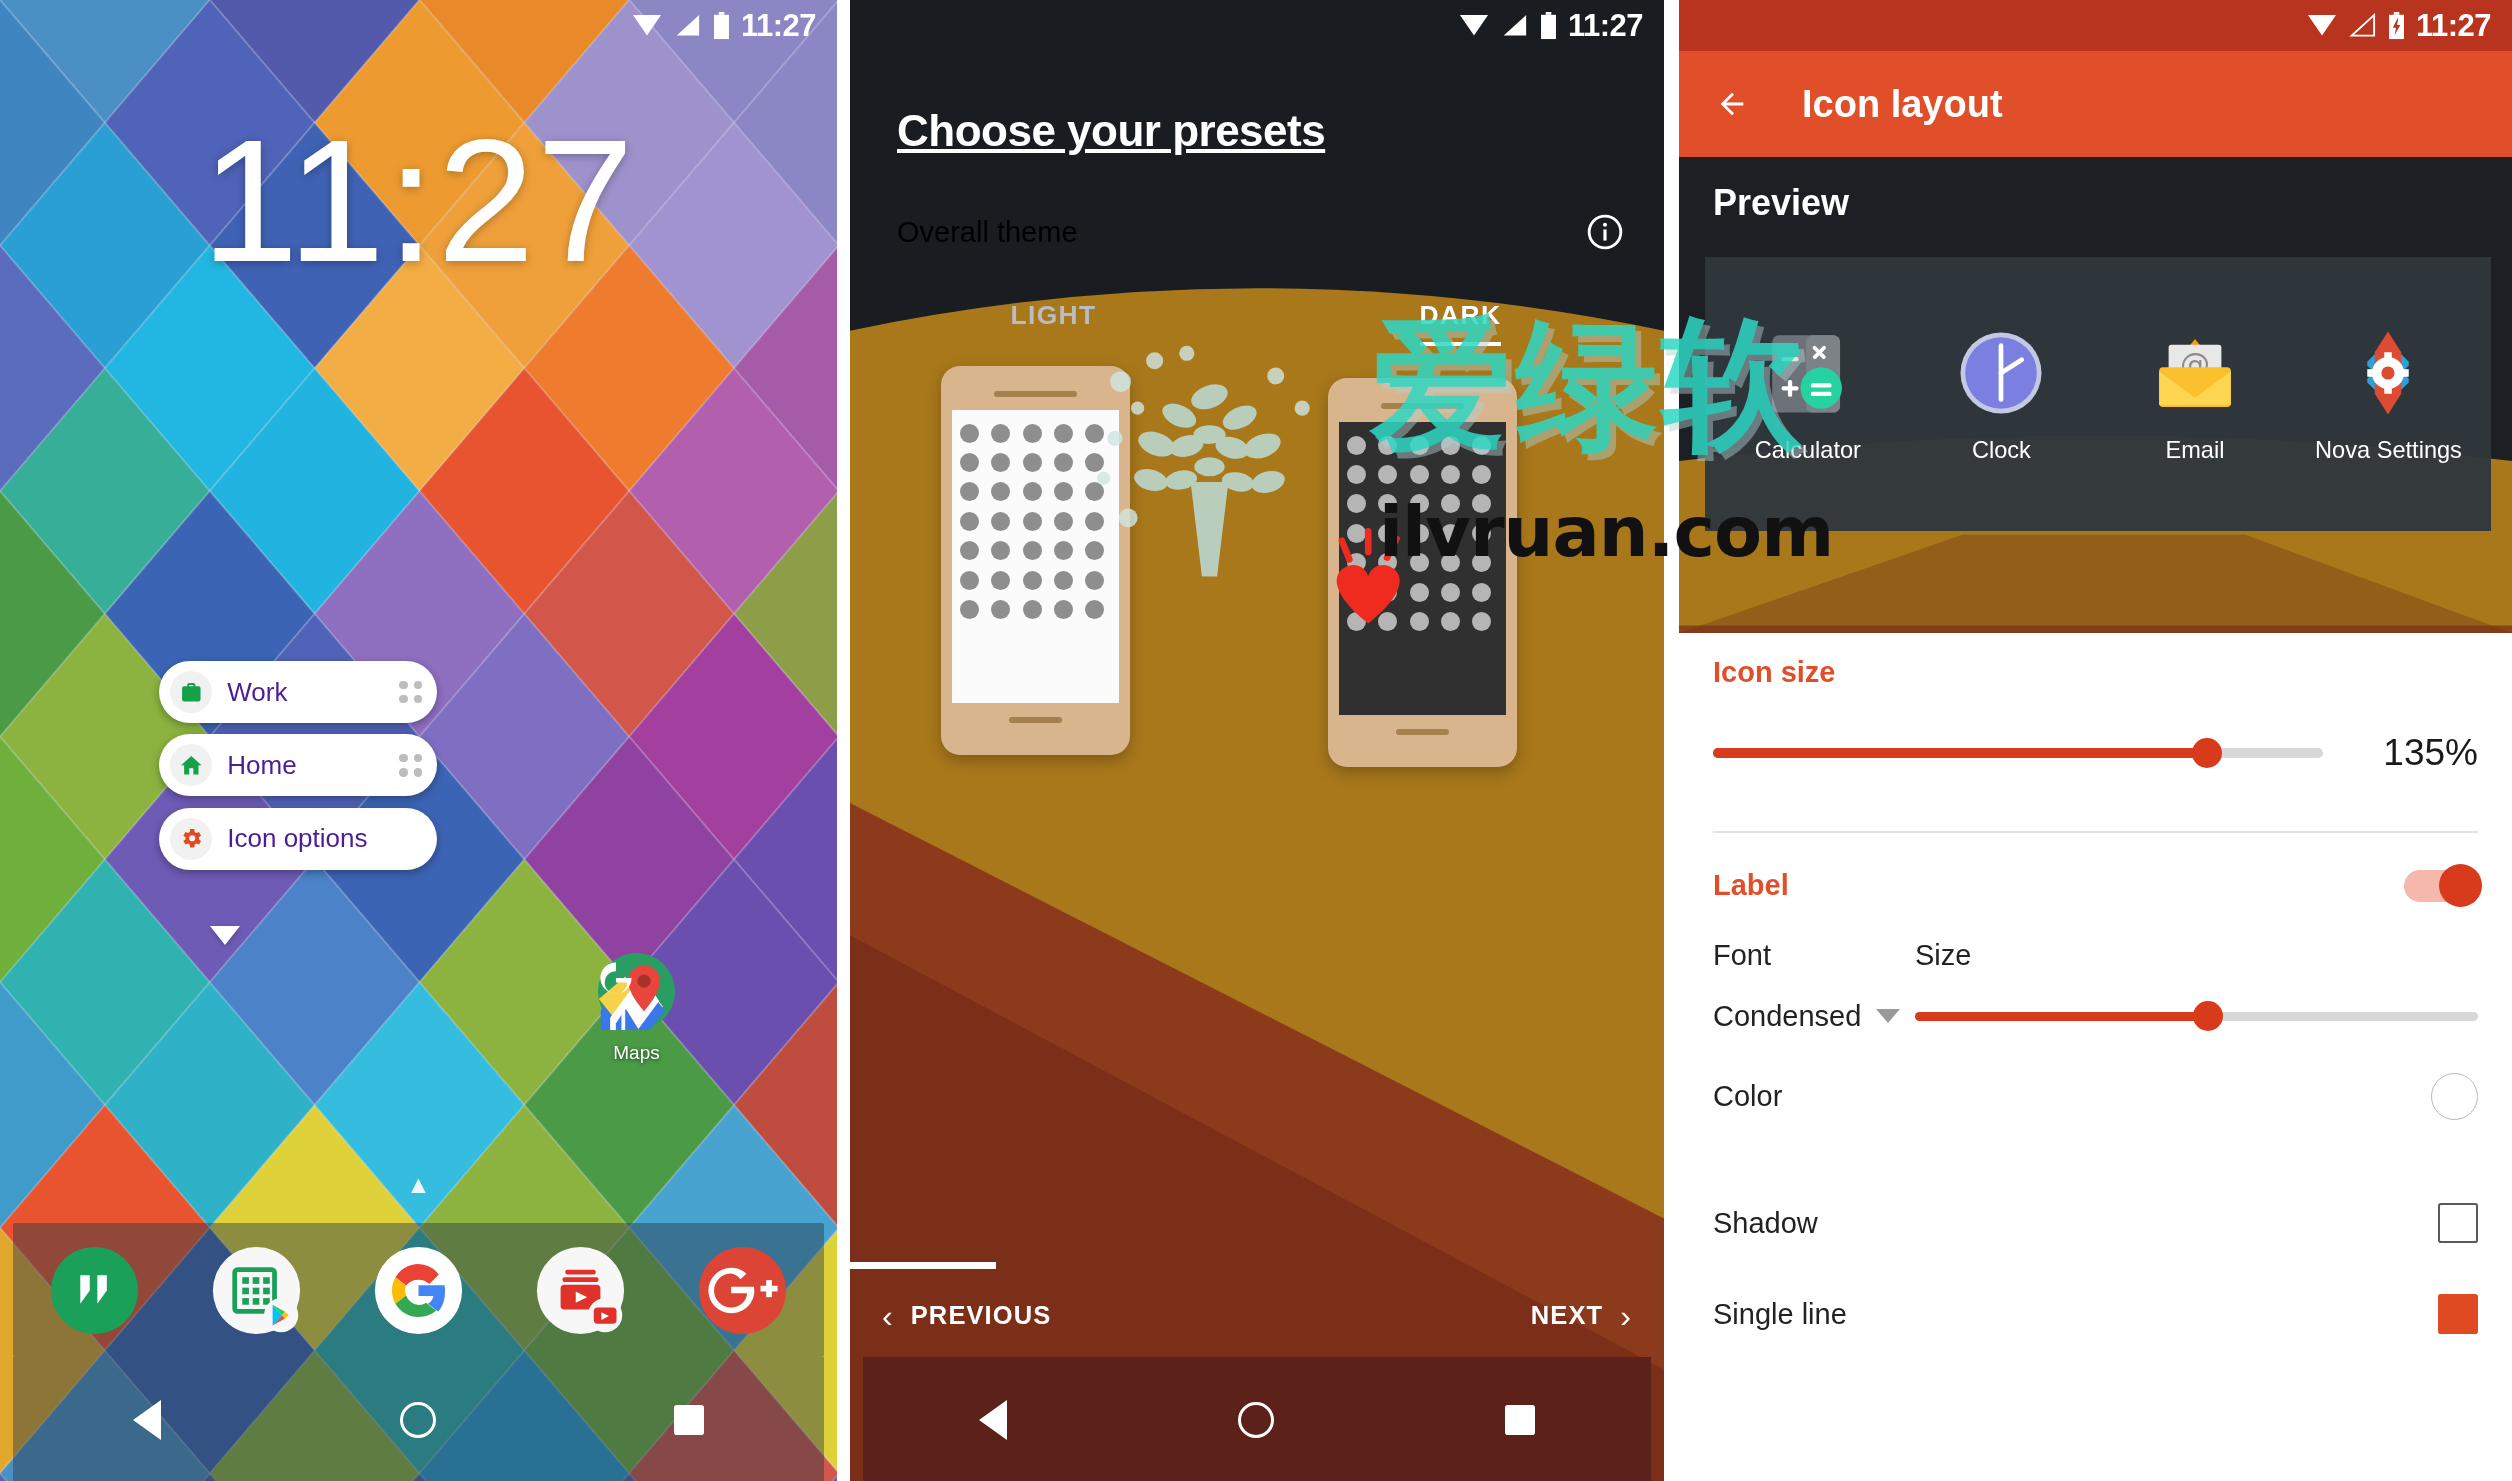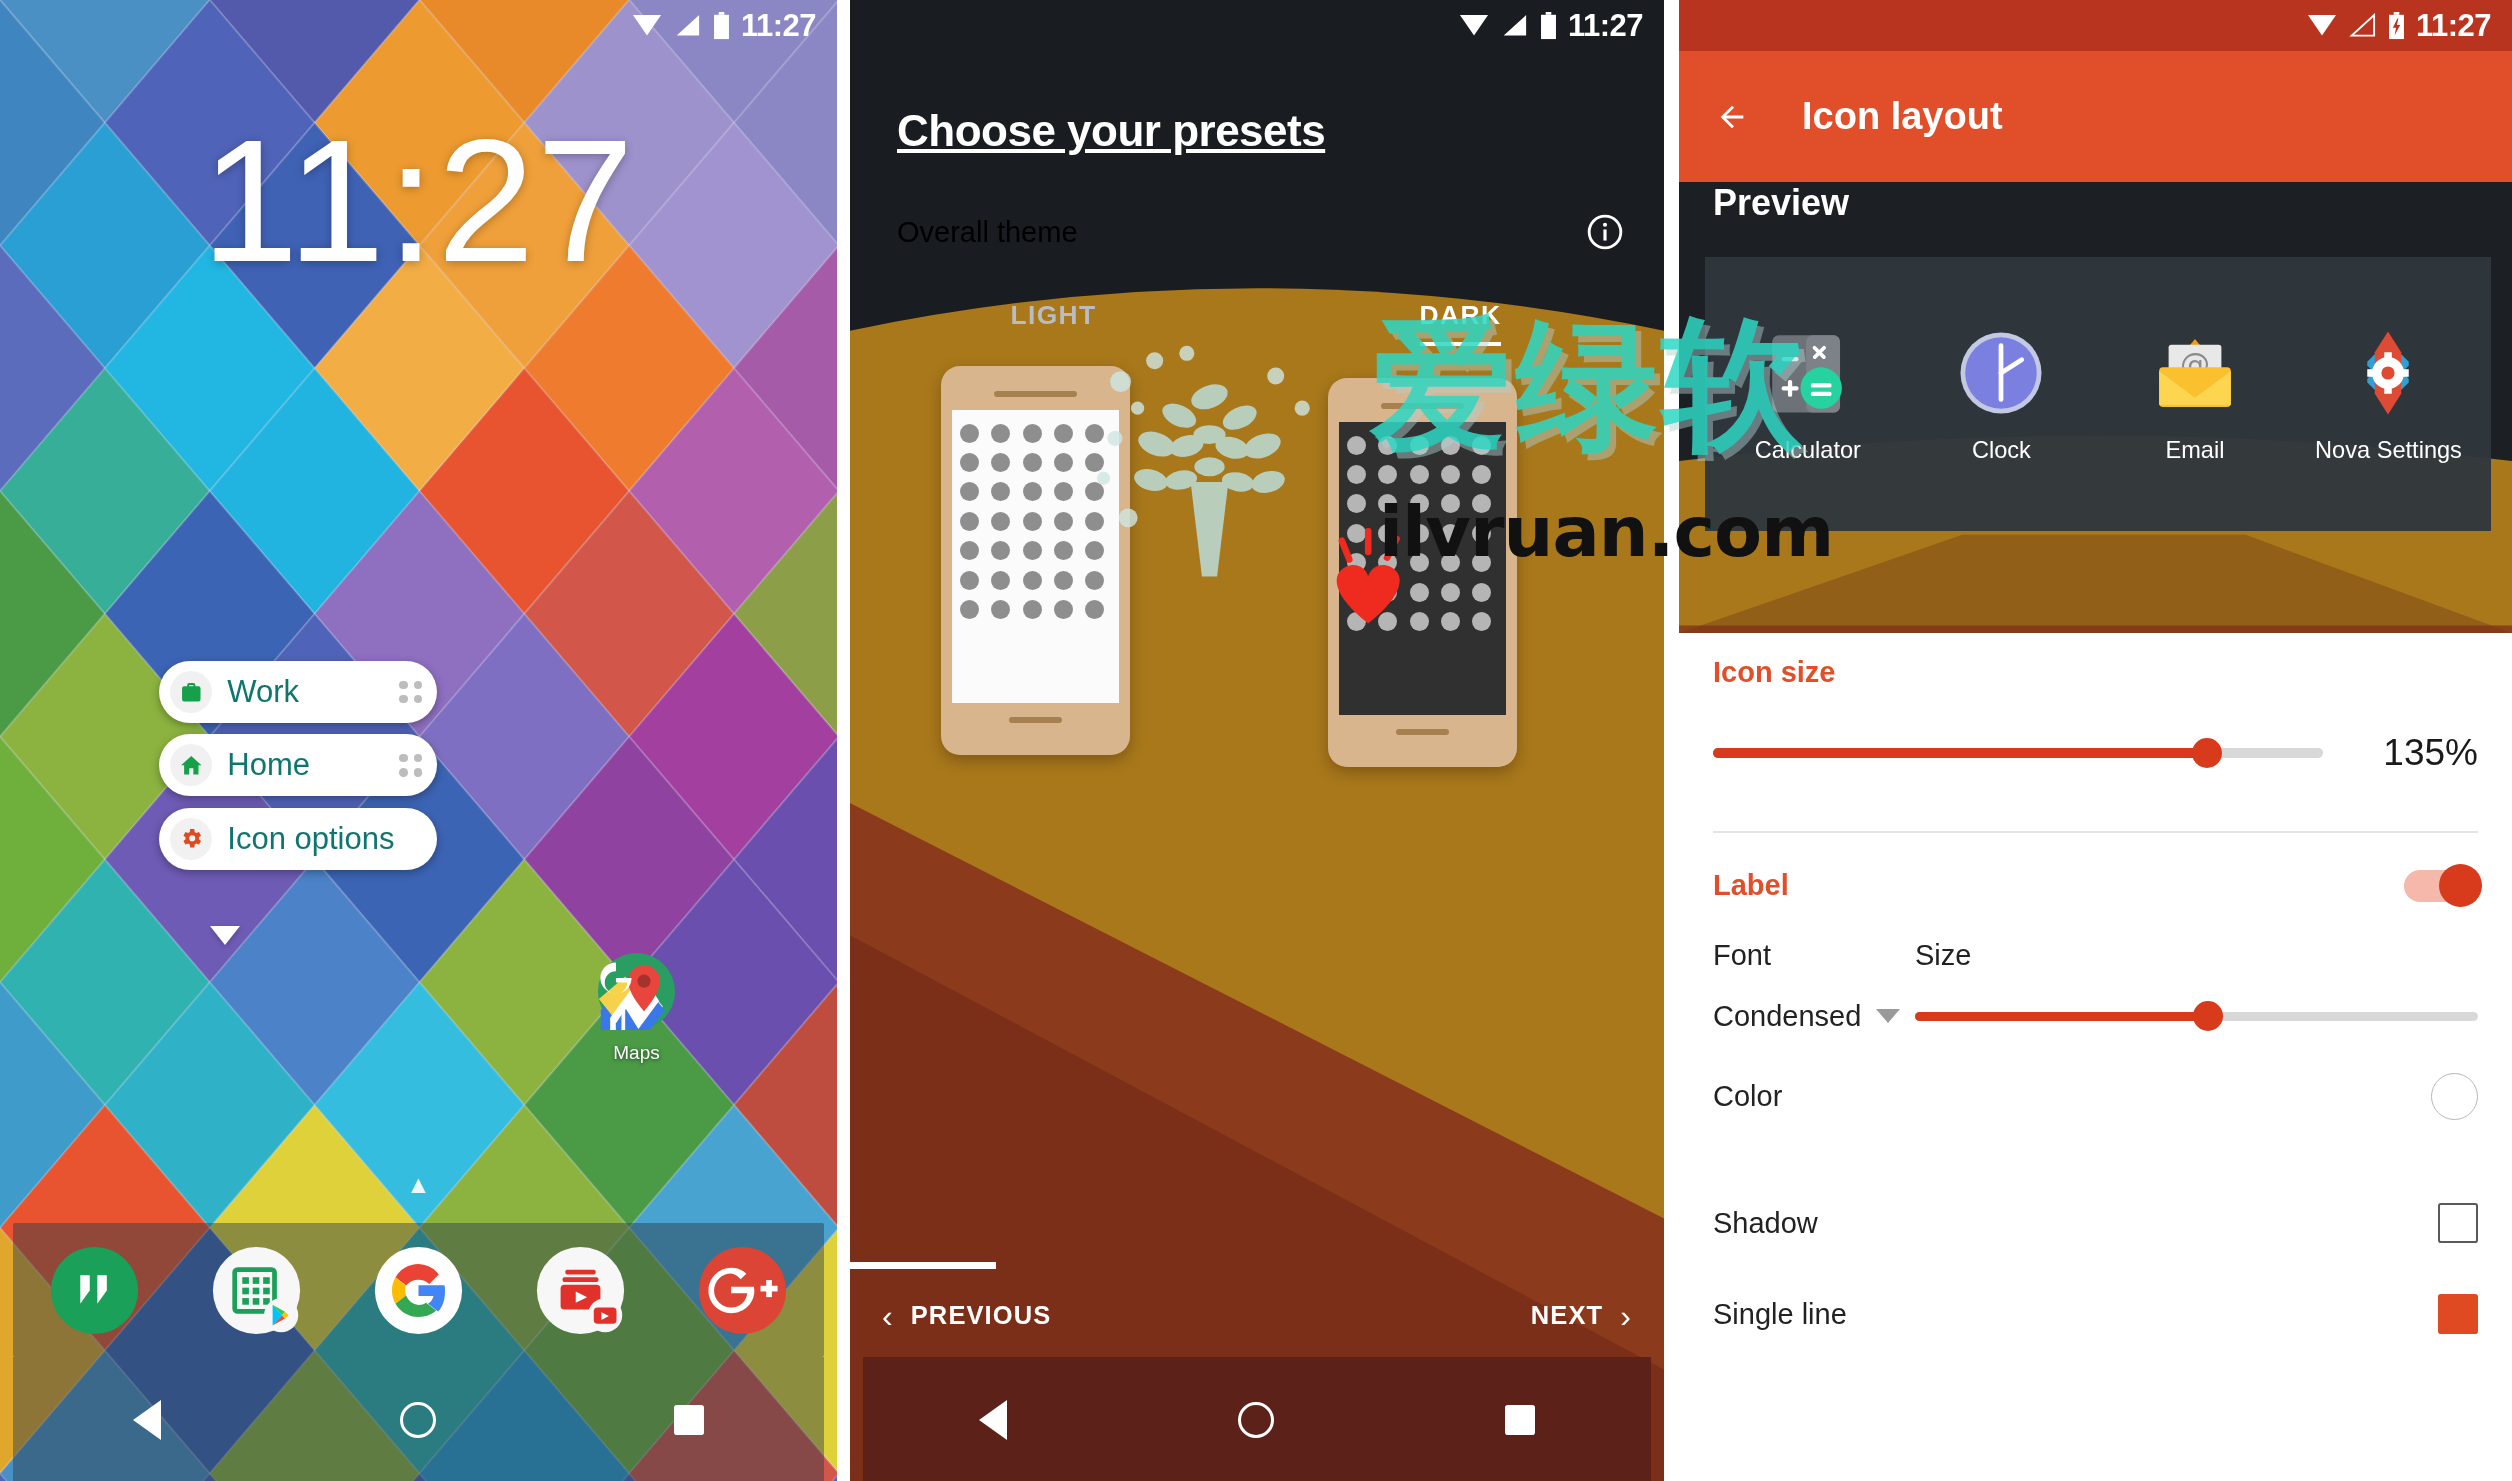--- a/index.html
+++ b/index.html
@@ -48,21 +48,21 @@
     height: 62px; background: #fff; border-radius: 32px;
     margin-bottom: 11.3px;
     box-shadow: 0 2.8px 8.5px rgba(0,0,0,0.32);
     padding-left: 11.3px; padding-right: 15px;
   }
   .pill-ico {
     width: 42px; height: 42px; border-radius: 50%;
     background: #f1f1f1; display:flex; align-items:center; justify-content:center;
     flex: 0 0 auto;
   }
-  .pill-label { flex: 1 1 auto; margin-left: 15px; font-size: 31px; color: #0f766e; }
+  .pill-label { flex: 1 1 auto; margin-left: 15px; font-size: 26px; color: #4c1d95; }
   .pill-dots { display: grid; grid-template-columns: 8.5px 8.5px; gap: 5.7px; }
   .pill-dots i { width: 8.5px; height: 8.5px; border-radius: 50%; background: #bdbdbd; display:block; }
 
   .popup-tail {
     position: absolute; left: 210px; top: 926px; z-index: 19;
     width: 0; height: 0;
     border-left: 15px solid transparent; border-right: 15px solid transparent;
     border-top: 19px solid #fff;
     filter: drop-shadow(0 2.8px 2.8px rgba(0,0,0,0.22));
   }
@@ -141,21 +141,21 @@
     position: absolute; left: 0; right: 0; top: 1273px; height: 85px; z-index: 14;
     display: flex; align-items: center; justify-content: space-between;
     padding: 0 32px; color: #fff;
   }
   .p2-navbtn { display: flex; align-items: center; gap: 17px; font-size: 25.5px; font-weight: bold; letter-spacing: 1.1px; }
   .chev { font-size: 32px; line-height: 1; font-weight: normal; }
 
   
   .p3-status { background: #b8341f; }
   .appbar {
-    position: absolute; top: 51px; left: 0; right: 0; height: 131px;
+    position: absolute; top: 51px; left: 0; right: 0; height: 106px;
     background: #e04f2a; display: flex; align-items: center; gap: 49px; padding-left: 32px; z-index: 30;
   }
   .appbar-title { color: #fff; font-size: 38px; font-weight: bold; }
   .p3-preview {
     position: absolute; top: 157px; left: 0; right: 0; height: 476px;
     overflow: hidden; background: #1b1e22;
   }
   .p3-preview-wall { position: absolute; inset: 0; }
   .p3-preview-label {
     position: absolute; left: 34px; top: 24.6px; color: #fff;

